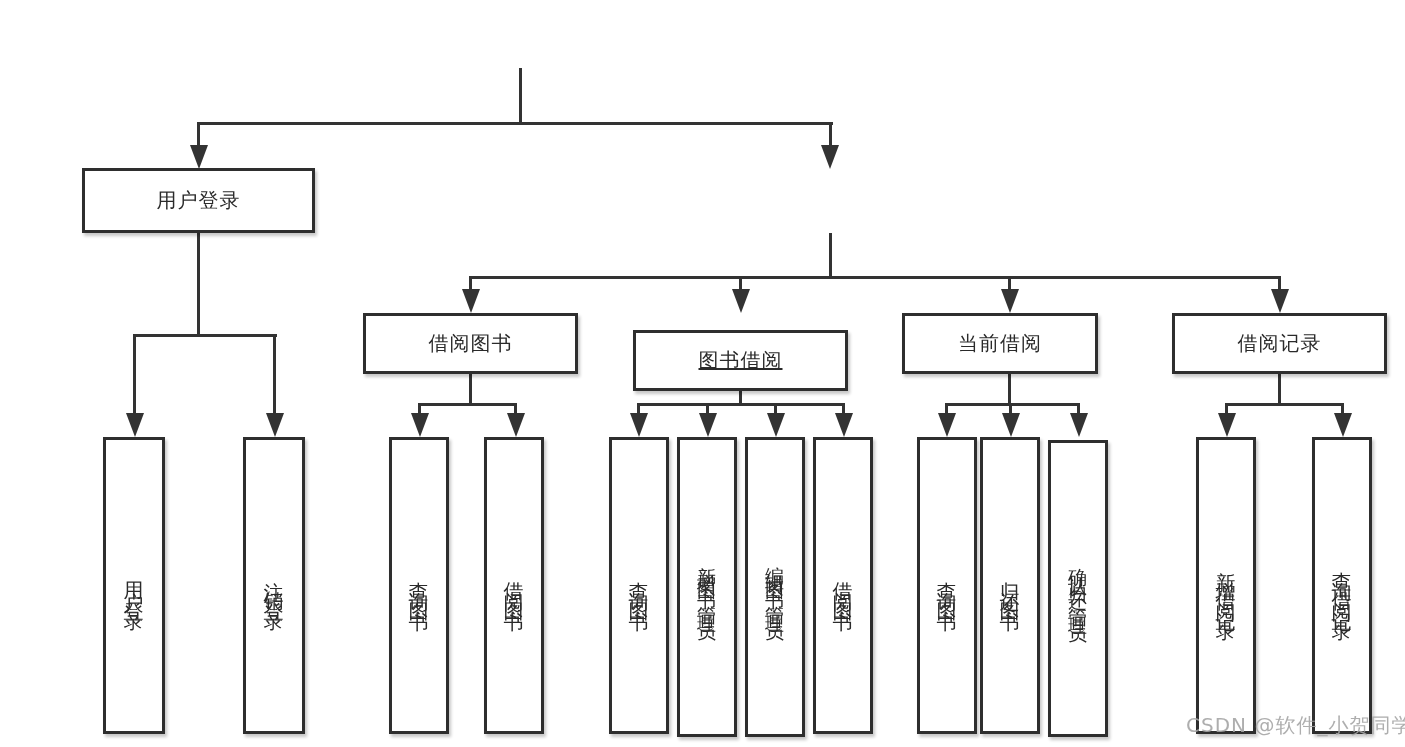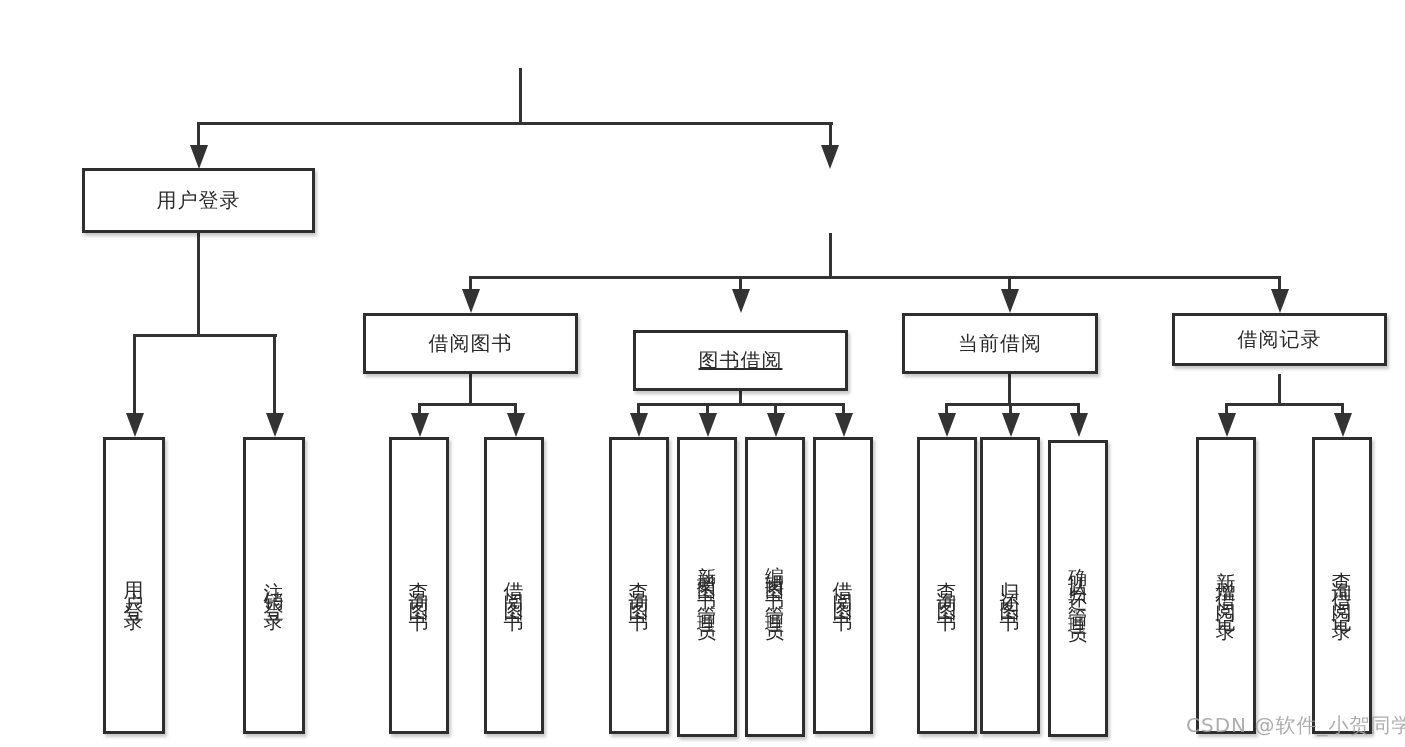--- a/index.html
+++ b/index.html
@@ -106,21 +106,21 @@
   <div class="ah" style="left:1218px;top:413px;"></div>
   <div class="line" style="left:1341px;top:406px;width:3px;height:9px;"></div>
   <div class="ah" style="left:1334px;top:413px;"></div>
 
 
   <div class="hbox" style="left:82px;top:168px;width:233px;height:65px;">用户登录</div>
 
   <div class="hbox" style="left:363px;top:313px;width:215px;height:61px;">借阅图书</div>
   <div class="hbox" style="left:633px;top:330px;width:215px;height:61px;text-decoration:underline;">图书借阅</div>
   <div class="hbox" style="left:902px;top:313px;width:196px;height:61px;">当前借阅</div>
-  <div class="hbox" style="left:1172px;top:313px;width:215px;height:53px;">借阅记录</div>
+  <div class="hbox" style="left:1172px;top:313px;width:215px;height:61px;">借阅记录</div>
 
   <div class="vbox" style="left:103px;top:437px;width:62px;height:297px;">用户登录</div>
   <div class="vbox" style="left:243px;top:437px;width:62px;height:297px;">注销登录</div>
 
   <div class="vbox" style="left:389px;top:437px;width:60px;height:297px;">查询图书</div>
   <div class="vbox" style="left:484px;top:437px;width:60px;height:297px;">借阅图书</div>
 
   <div class="vbox" style="left:609px;top:437px;width:60px;height:297px;">查询图书</div>
   <div class="vbox long" style="left:677px;top:437px;width:60px;height:300px;">新增图书（管理员）</div>
   <div class="vbox long" style="left:745px;top:437px;width:60px;height:300px;">编辑图书（管理员）</div>

